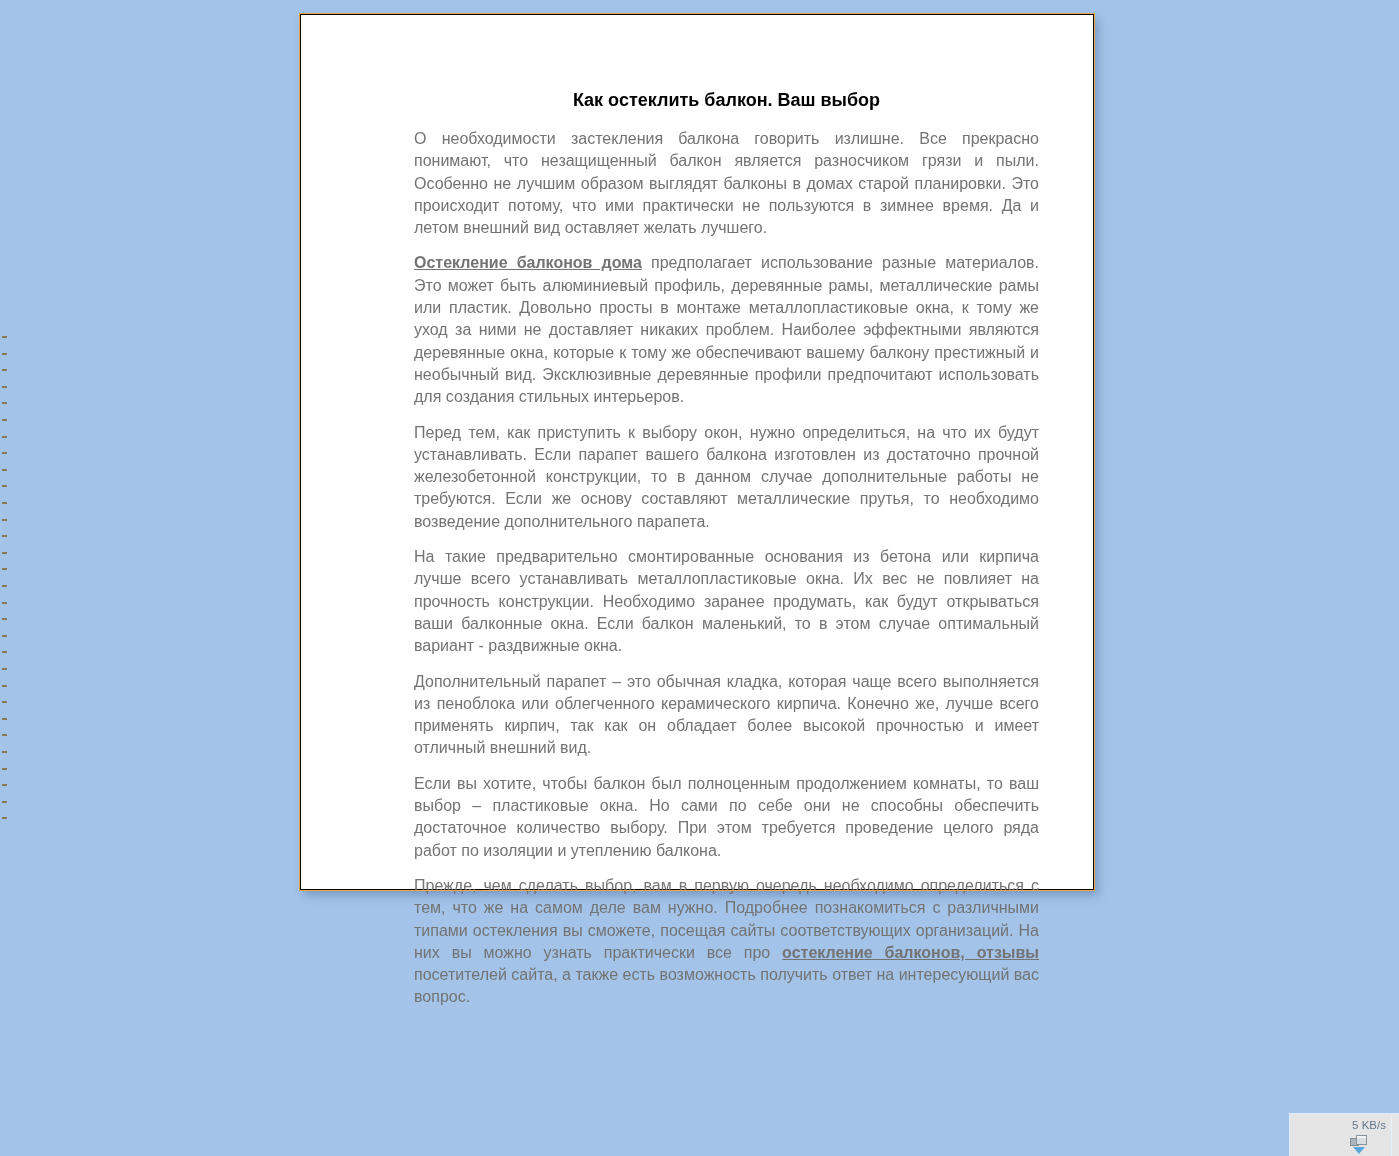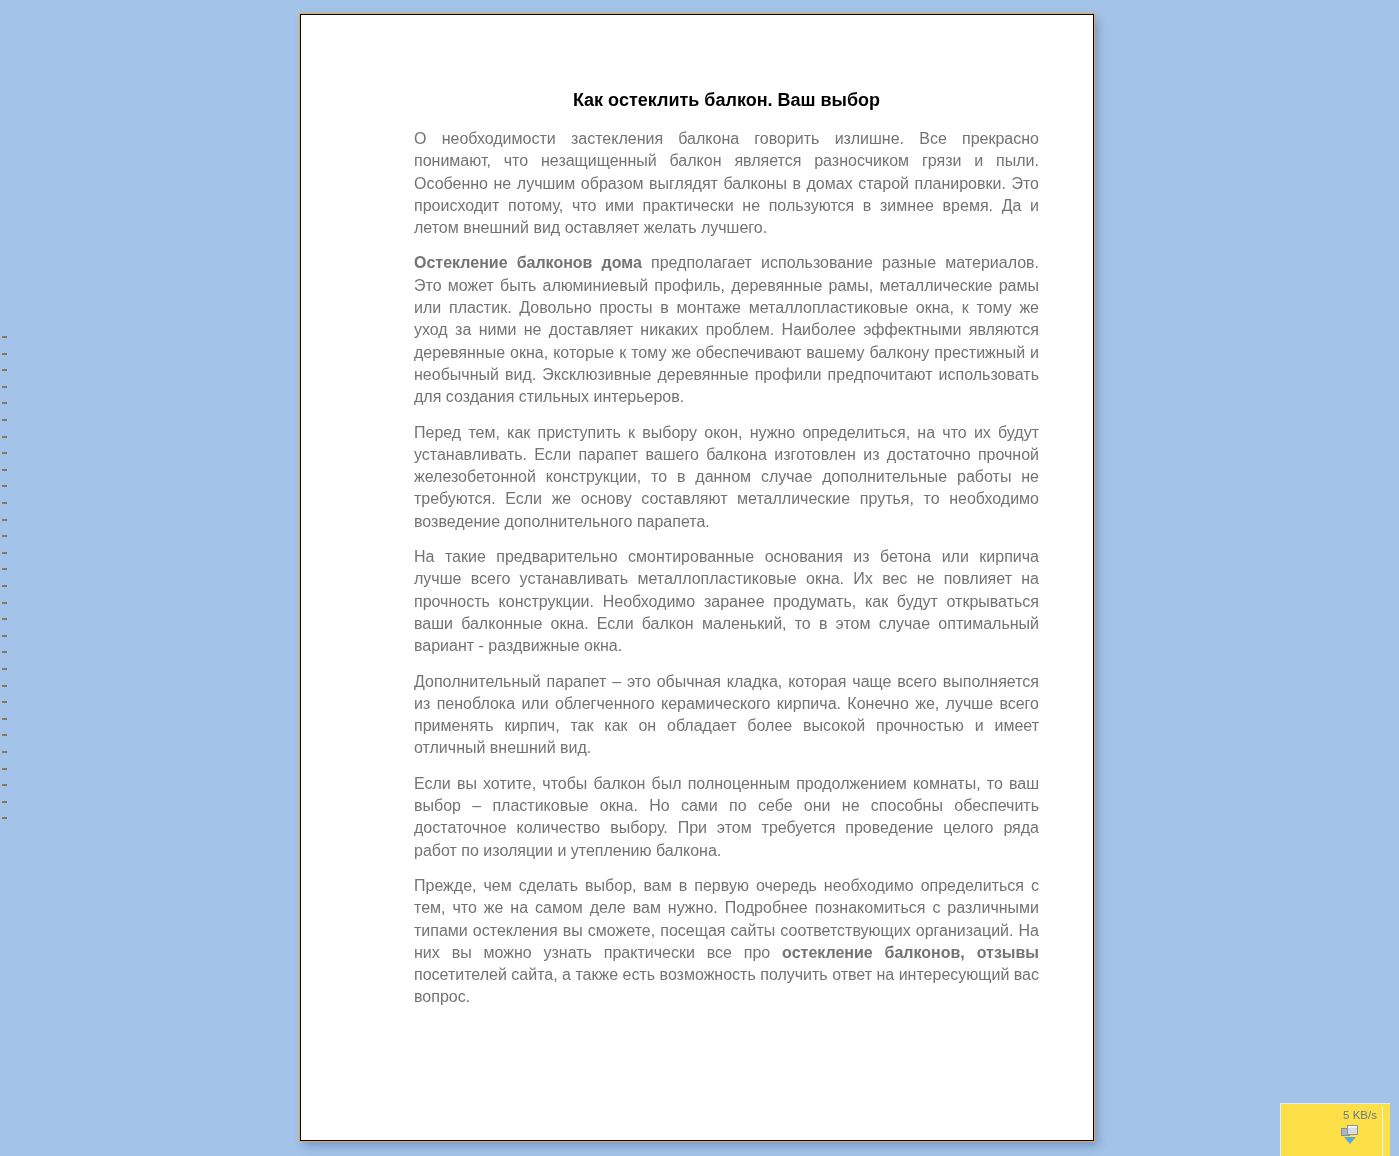--- a/index.html
+++ b/index.html
@@ -16,21 +16,21 @@
     width: 5px; height: 497px;
     background: repeating-linear-gradient(
       to bottom,
       #8a7858 0px, #8a7858 2px,
       transparent 2px, transparent 16.6px);
   }
   
   .page {
     position: absolute;
     left: 300px; top: 14px;
-    width: 794px; height: 1127px;
+    width: 794px; height: 876px;
     background: #ffffff;
     border: 1px solid #070707;
     outline: 1px solid #e9a64a;
     box-shadow: 4px 5px 9px rgba(70, 100, 150, 0.45);
     padding: 74px 54px 0 113px;
   }
   .doc-title {
     font-size: 18px;
     font-weight: bold;
     color: #000000;
@@ -38,27 +38,27 @@
     margin: 0 0 17px 0;
     line-height: 22px;
   }
   .page p {
     font-size: 16px;
     line-height: 22.3px;
     color: #737373;
     text-align: justify;
     margin: 0 0 13px 0;
   }
-  .page p b { font-weight: bold; }
+  .page p b { font-weight: bold; text-decoration: underline; }
   
   .net-widget {
     position: absolute;
-    right: 9px; bottom: 0;
-    width: 110px; height: 53px;
-    background: #fde047;
+    right: 0; bottom: 0;
+    width: 110px; height: 43px;
+    background: #e5e5e5;
     border: 1px solid #dfeefb;
     border-right: none;
     border-bottom: none;
   }
   .net-speed {
     position: absolute;
     top: 5px; right: 13px;
     font-size: 11.5px;
     color: #64788c;
     white-space: nowrap;

